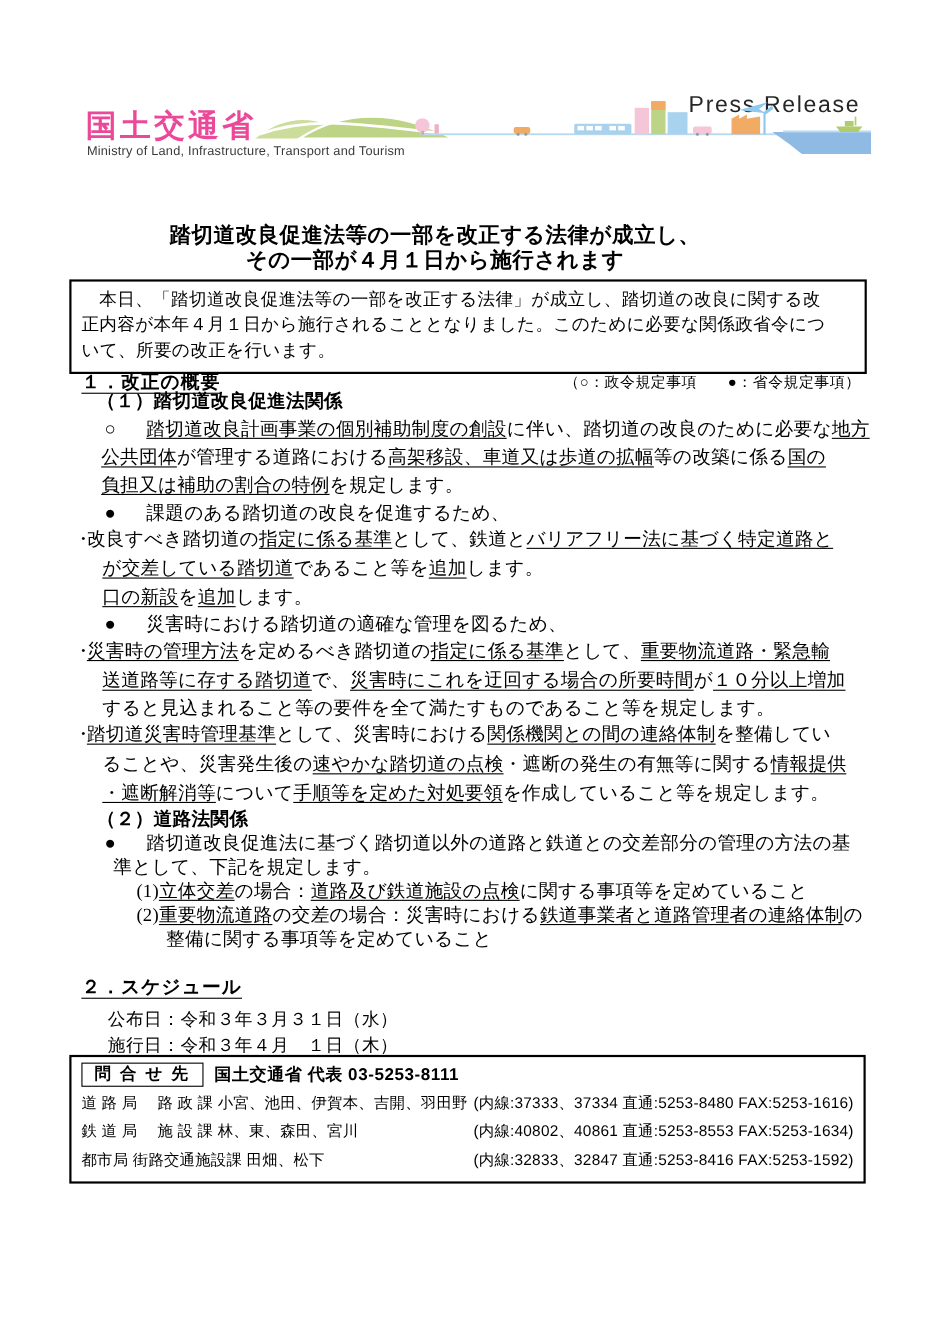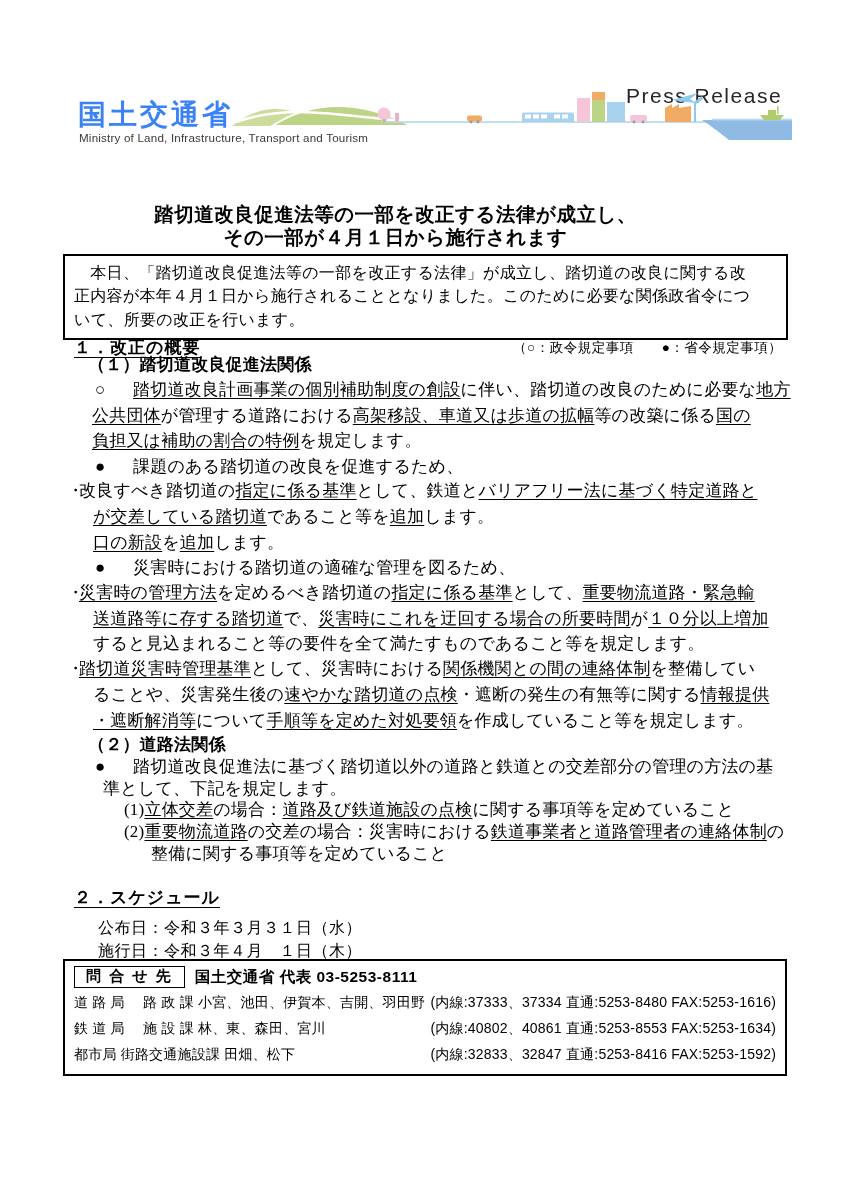--- a/index.html
+++ b/index.html
@@ -5,21 +5,21 @@
   html,body { margin:0; padding:0; background:#ffffff; }
   #page {
     position:relative; width:849px; height:1200px; background:#fff;
     font-family:"Liberation Serif","DejaVu Serif",serif; color:#000;
     overflow:hidden;
   }
   .gothic { font-family:"Liberation Sans","DejaVu Sans",sans-serif; }
 
   
   #logo-title { position:absolute; left:78px; top:96px; font-size:28px; font-weight:bold;
-                color:#3b82f6; letter-spacing:3px; }
+                color:#ec4899; letter-spacing:3px; }
   #logo-subtitle { position:absolute; left:79px; top:131px; font-size:11.6px; color:#3a3a3a; letter-spacing:0.2px; }
   #press-release { position:absolute; left:626px; top:84px; font-size:21px; color:#262626; letter-spacing:1.5px; }
   #banner { position:absolute; left:232px; top:86px; }
 
   
   #date-block { position:absolute; right:52px; top:161px; text-align:right;
                 font-size:16px; line-height:19.5px; letter-spacing:0.5px; }
 
   
   #doc-title { position:absolute; left:0; top:203px; width:791px; text-align:center;

